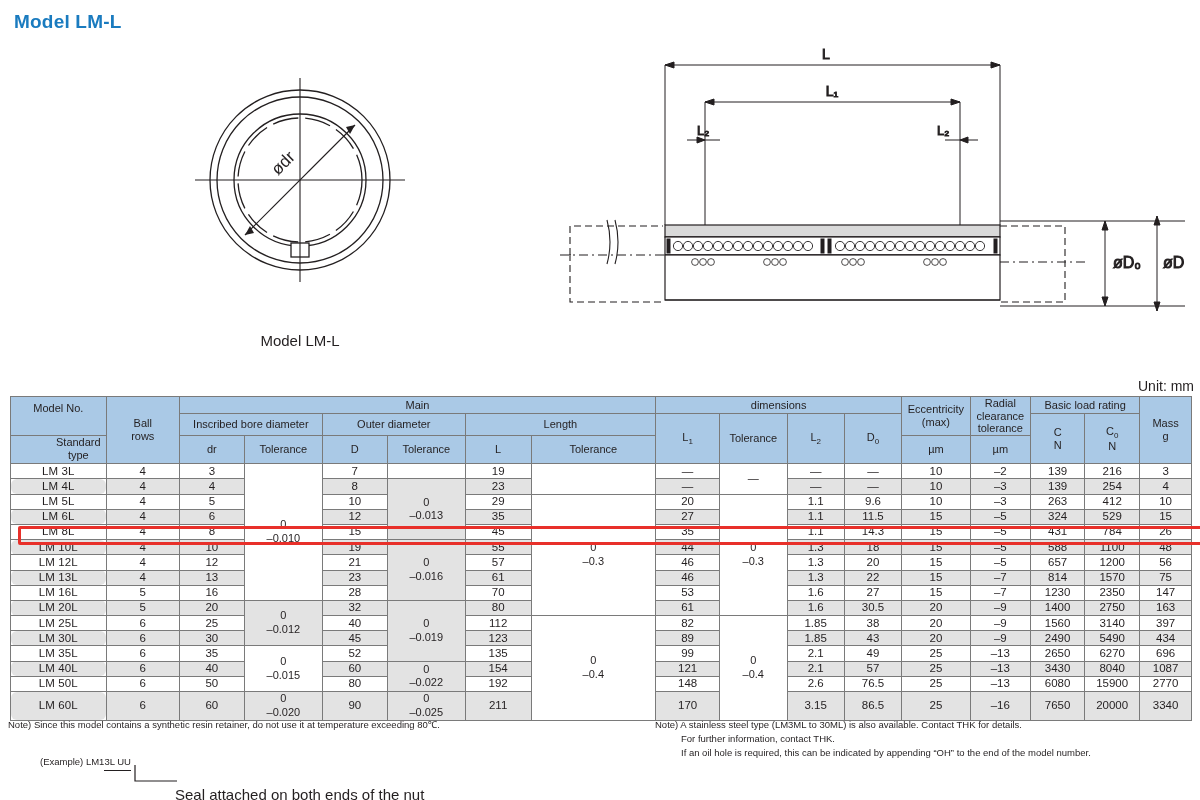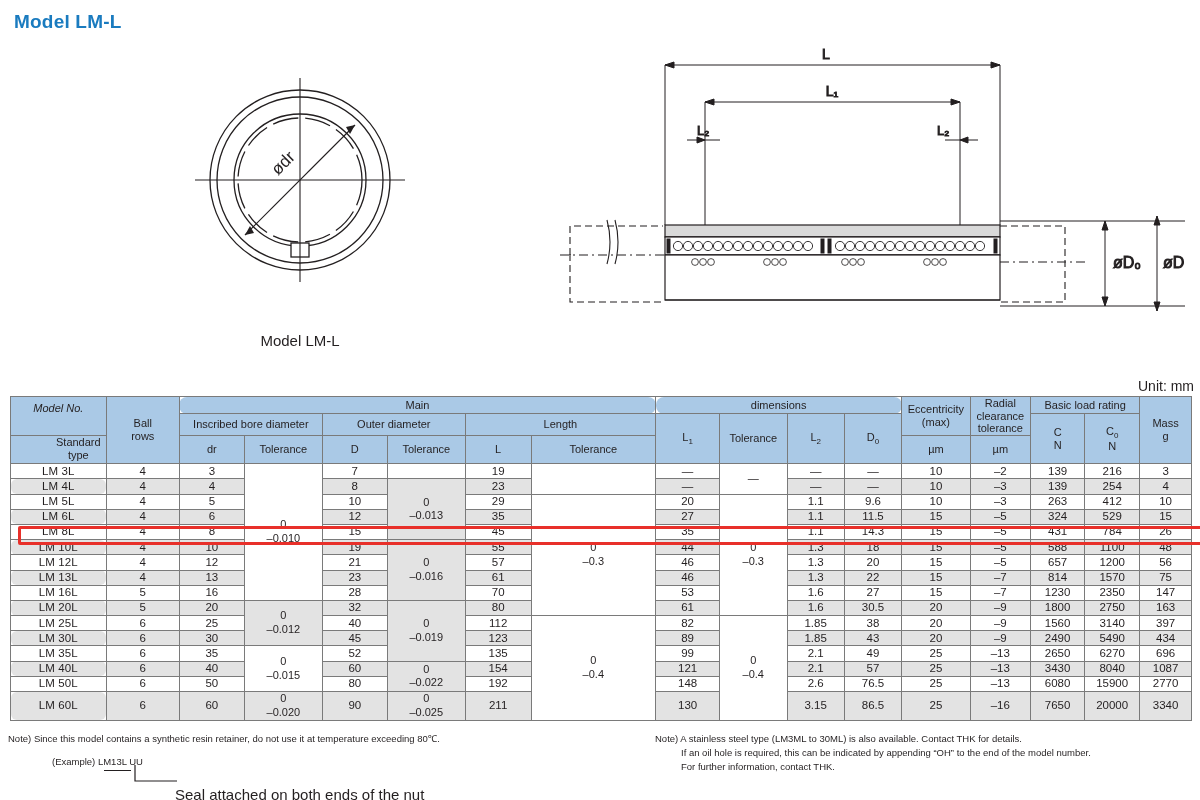--- a/index.html
+++ b/index.html
@@ -51,45 +51,45 @@
     vertical-align:middle;
     padding:0;
     line-height:1.15;
     font-weight:normal;
   }
   table.spec thead th {
     background:#aac9e6;
     font-size:11px;
     height:17px;
   }
-  thead th.tall { height:22px;border-radius:8px; }
-  thead th.modelno { vertical-align:top; padding-top:5px;font-style:italic; }
+  thead th.tall { height:22px; }
+  thead th.modelno { vertical-align:top; padding-top:5px; }
   thead th.stdtype { vertical-align:bottom; padding-bottom:2px;padding-left:40px; }
   thead th.twoline { line-height:1.15; }
   table.spec tbody td { height:15.2px; background:#ffffff; font-size:11.5px; }
   table.spec tbody tr.alt td { background:#e3e3e3; }
   table.spec tbody td.model { font-weight:normal; letter-spacing:.1px;border-radius:6px; }
   table.spec tbody td.tol { font-size:11px; line-height:1.25; }
   tbody tr.lastrow td { height:27px; }
   .sub { font-size:8px; vertical-align:sub; }
 
   
   #row-highlight {
     position:absolute; left:8px; width:1186px;
     border:3px solid #e8302a; border-radius:2px;
     pointer-events:none;
   }
 
   
   .note { position:absolute; font-size:9.5px; color:#231f20; line-height:1.45; }
   #note-left  { left:8px;  top:718px; width:620px; }
   #note-right { left:655px; top:718px; width:540px; }
-  .note .hang { display:block; padding-left:26px; text-indent:-26px;margin-top:14px; }
+  .note .hang { display:block; padding-left:26px; text-indent:-26px; }
   .note .cont { display:block; padding-left:26px; }
-  #example-line { position:absolute; left:52px; top:756px; font-size:9.5px; }
+  #example-line { position:absolute; left:40px; top:756px; font-size:9.5px; }
   #seal-note { position:absolute; left:175px; top:786px; font-size:15px; }
   #seal-leader { position:absolute; left:131px; top:765px; width:46px; height:22px; }
   #uu-underline { position:absolute; left:104px; top:770px; width:27px; height:1px; background:#231f20; }
 </style>
 </head>
 <body>
 
 <div id="page-title">Model LM-L</div>
 
 <div id="drawings">
@@ -454,21 +454,21 @@
           <td>20</td>
           <td class="tol" rowspan="3">0<br>–0.012</td>
           <td>32</td>
           <td class="tol" rowspan="4">0<br>–0.019</td>
           <td>80</td>
           <td>61</td>
           <td>1.6</td>
           <td>30.5</td>
           <td>20</td>
           <td>–9</td>
-          <td>1800</td>
+          <td>1400</td>
           <td>2750</td>
           <td>163</td>
         </tr>
         <tr>
           <td class="model">LM 25L</td>
           <td>6</td>
           <td>25</td>
           <td>40</td>
           <td>112</td>
           <td class="tol" rowspan="6">0<br>–0.4</td>
@@ -545,21 +545,21 @@
           <td>2770</td>
         </tr>
         <tr class="alt lastrow">
           <td class="model">LM 60L</td>
           <td>6</td>
           <td>60</td>
           <td class="tol" rowspan="1">0<br>–0.020</td>
           <td>90</td>
           <td class="tol" rowspan="1">0<br>–0.025</td>
           <td>211</td>
-          <td>130</td>
+          <td>170</td>
           <td>3.15</td>
           <td>86.5</td>
           <td>25</td>
           <td>–16</td>
           <td>7650</td>
           <td>20000</td>
           <td>3340</td>
         </tr>
       </tbody>
   </table>
@@ -574,15 +574,15 @@
 <div id="example-line">(Example) LM13L UU</div>
 <div id="uu-underline"></div>
 <svg id="seal-leader" viewBox="0 0 46 22">
   <path d="M 4 0 L 4 16 L 46 16" fill="none" stroke="#231f20" stroke-width="1.2"></path>
 </svg>
 <div id="seal-note">Seal attached on both ends of the nut</div>
 
 <div class="note" id="note-right">
   <span class="hang"><span>Note)</span>
     <span>A stainless steel type (LM3ML to 30ML) is also available. Contact THK for details.</span></span>
+  <span class="cont">For further information, contact THK.</span>
   <span class="cont">If an oil hole is required, this can be indicated by appending “OH” to the end of the model number.</span>
-  <span class="cont">For further information, contact THK.</span>
 </div>
 
 </body></html>

